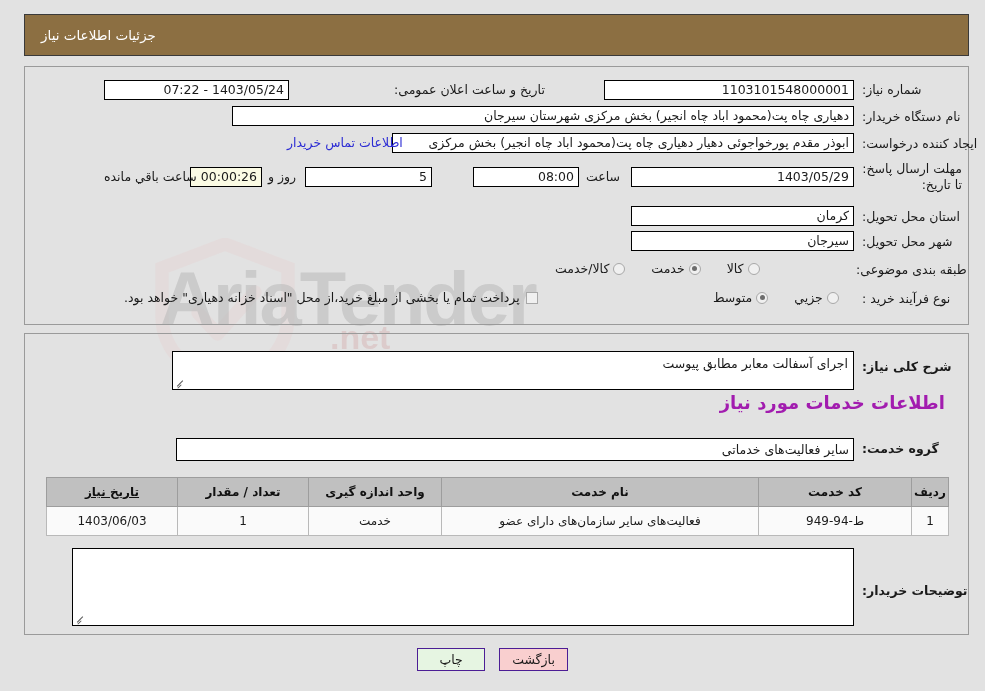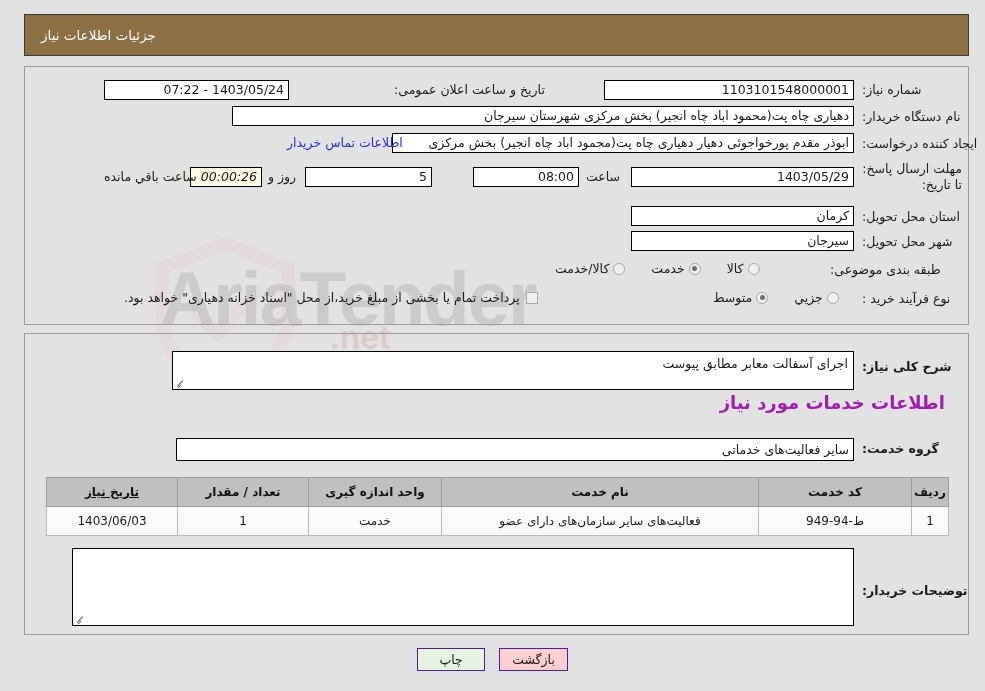--- a/index.html
+++ b/index.html
@@ -304,34 +304,34 @@
 <a class="link" style="position:absolute; left:287px; top:135px; z-index:4;">اطلاعات تماس خریدار</a>
 
 <div class="row lbl-2l" style="left:862px; top:161px; width:100px; display:block; text-align:right;">
   <span class="lbl lbl-2l">مهلت ارسال پاسخ: تا تاریخ:</span>
 </div>
 <div class="fld center" style="position:absolute; left:631px; top:167px; width:223px; z-index:4;">1403/05/29</div>
 <span class="plain-ar" style="position:absolute; left:586px; top:169px; z-index:4;">ساعت</span>
 <div class="fld center" style="position:absolute; left:473px; top:167px; width:106px; z-index:4;">08:00</div>
 <div class="fld center" style="position:absolute; left:305px; top:167px; width:127px; z-index:4;">5</div>
 <span class="plain-ar" style="position:absolute; left:268px; top:169px; z-index:4;">روز و</span>
-<div class="fld cream center" style="position:absolute; left:190px; top:167px; width:72px; z-index:4;font-style:italic;">00:00:26</div>
+<div class="fld cream center" style="position:absolute; left:190px; top:167px; width:72px; z-index:4;">00:00:26</div>
 <span class="plain-ar" style="position:absolute; left:104px; top:169px; z-index:4;">ساعت باقي مانده</span>
 
 <div class="row" style="left:862px; top:209px;">
   <span class="lbl">استان محل تحویل:</span>
 </div>
 <div class="fld right" style="position:absolute; left:631px; top:206px; width:223px; z-index:4;">کرمان</div>
 
 <div class="row" style="left:862px; top:234px;">
   <span class="lbl"><span>شهر محل تحویل:</span></span>
 </div>
 <div class="fld right" style="position:absolute; left:631px; top:231px; width:223px; z-index:4;">سیرجان</div>
 
-<div class="row" style="left:830px; top:262px;">
+<div class="row" style="left:856px; top:262px;">
   <span class="lbl">طبقه بندی موضوعی:</span>
 </div>
 <div class="row" style="left:555px; top:261px; gap:26px;">
   <span class="radio-grp">
     <span class="radio"></span>
     <span class="plain-ar">کالا</span>
   </span>
   <span class="radio-grp">
     <span class="radio on"></span>
     <span class="plain-ar">خدمت</span>

